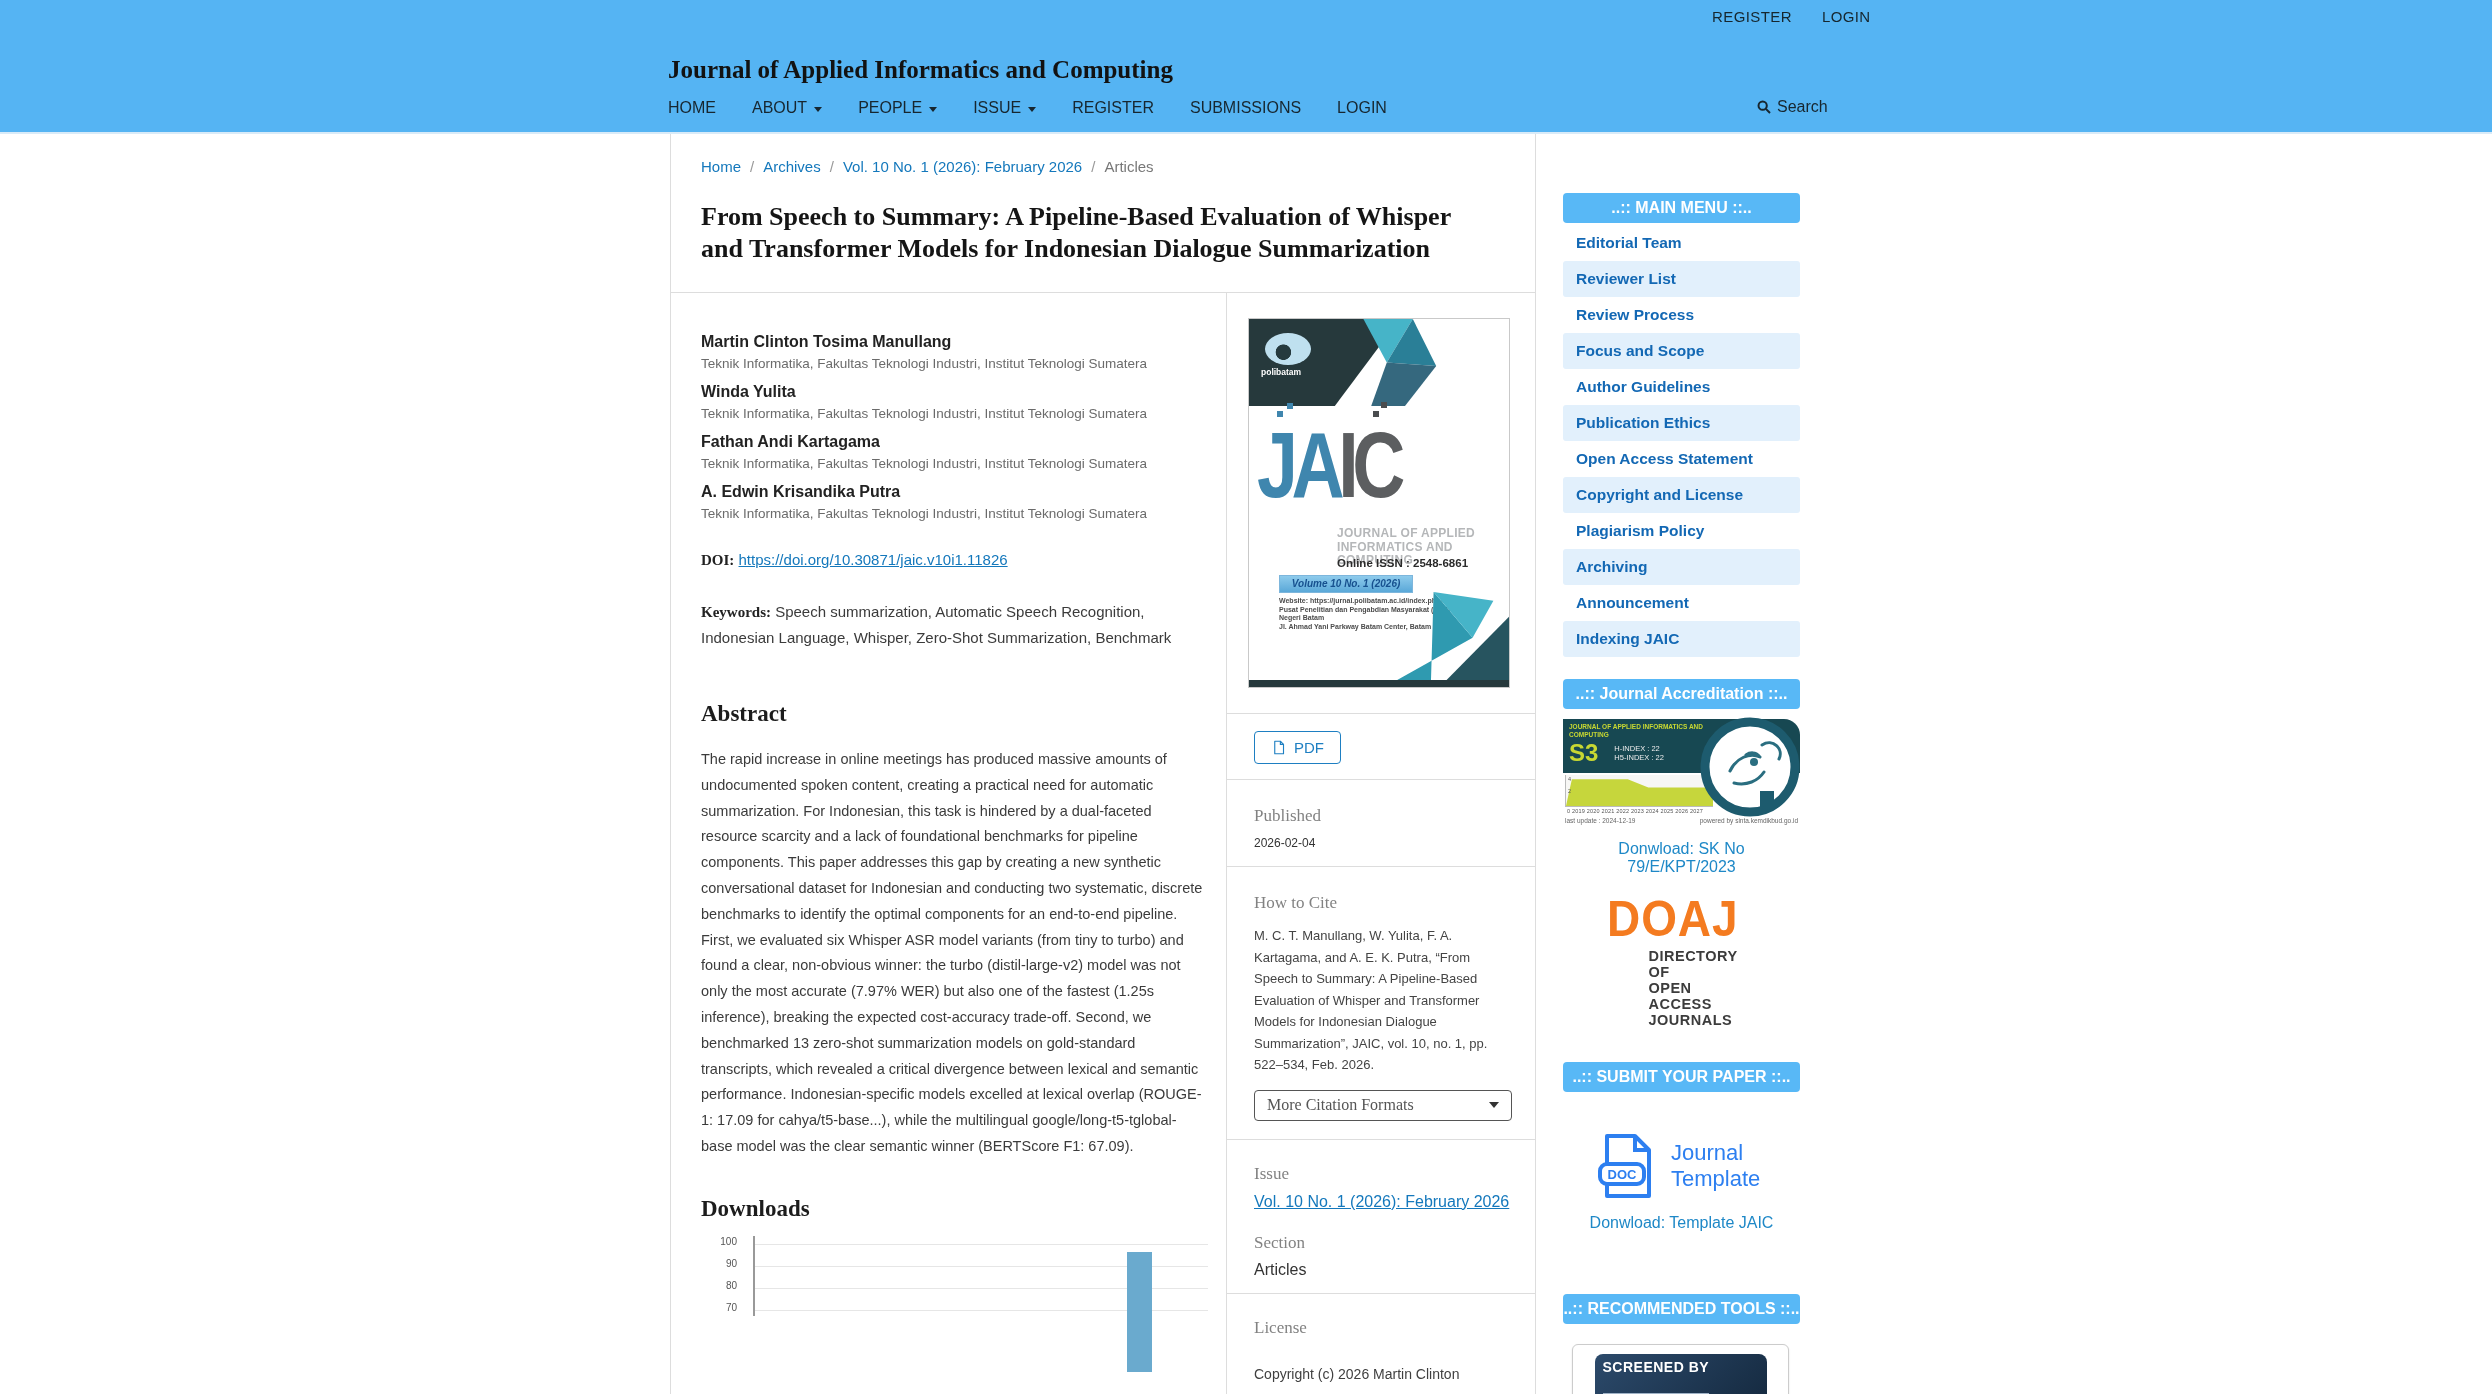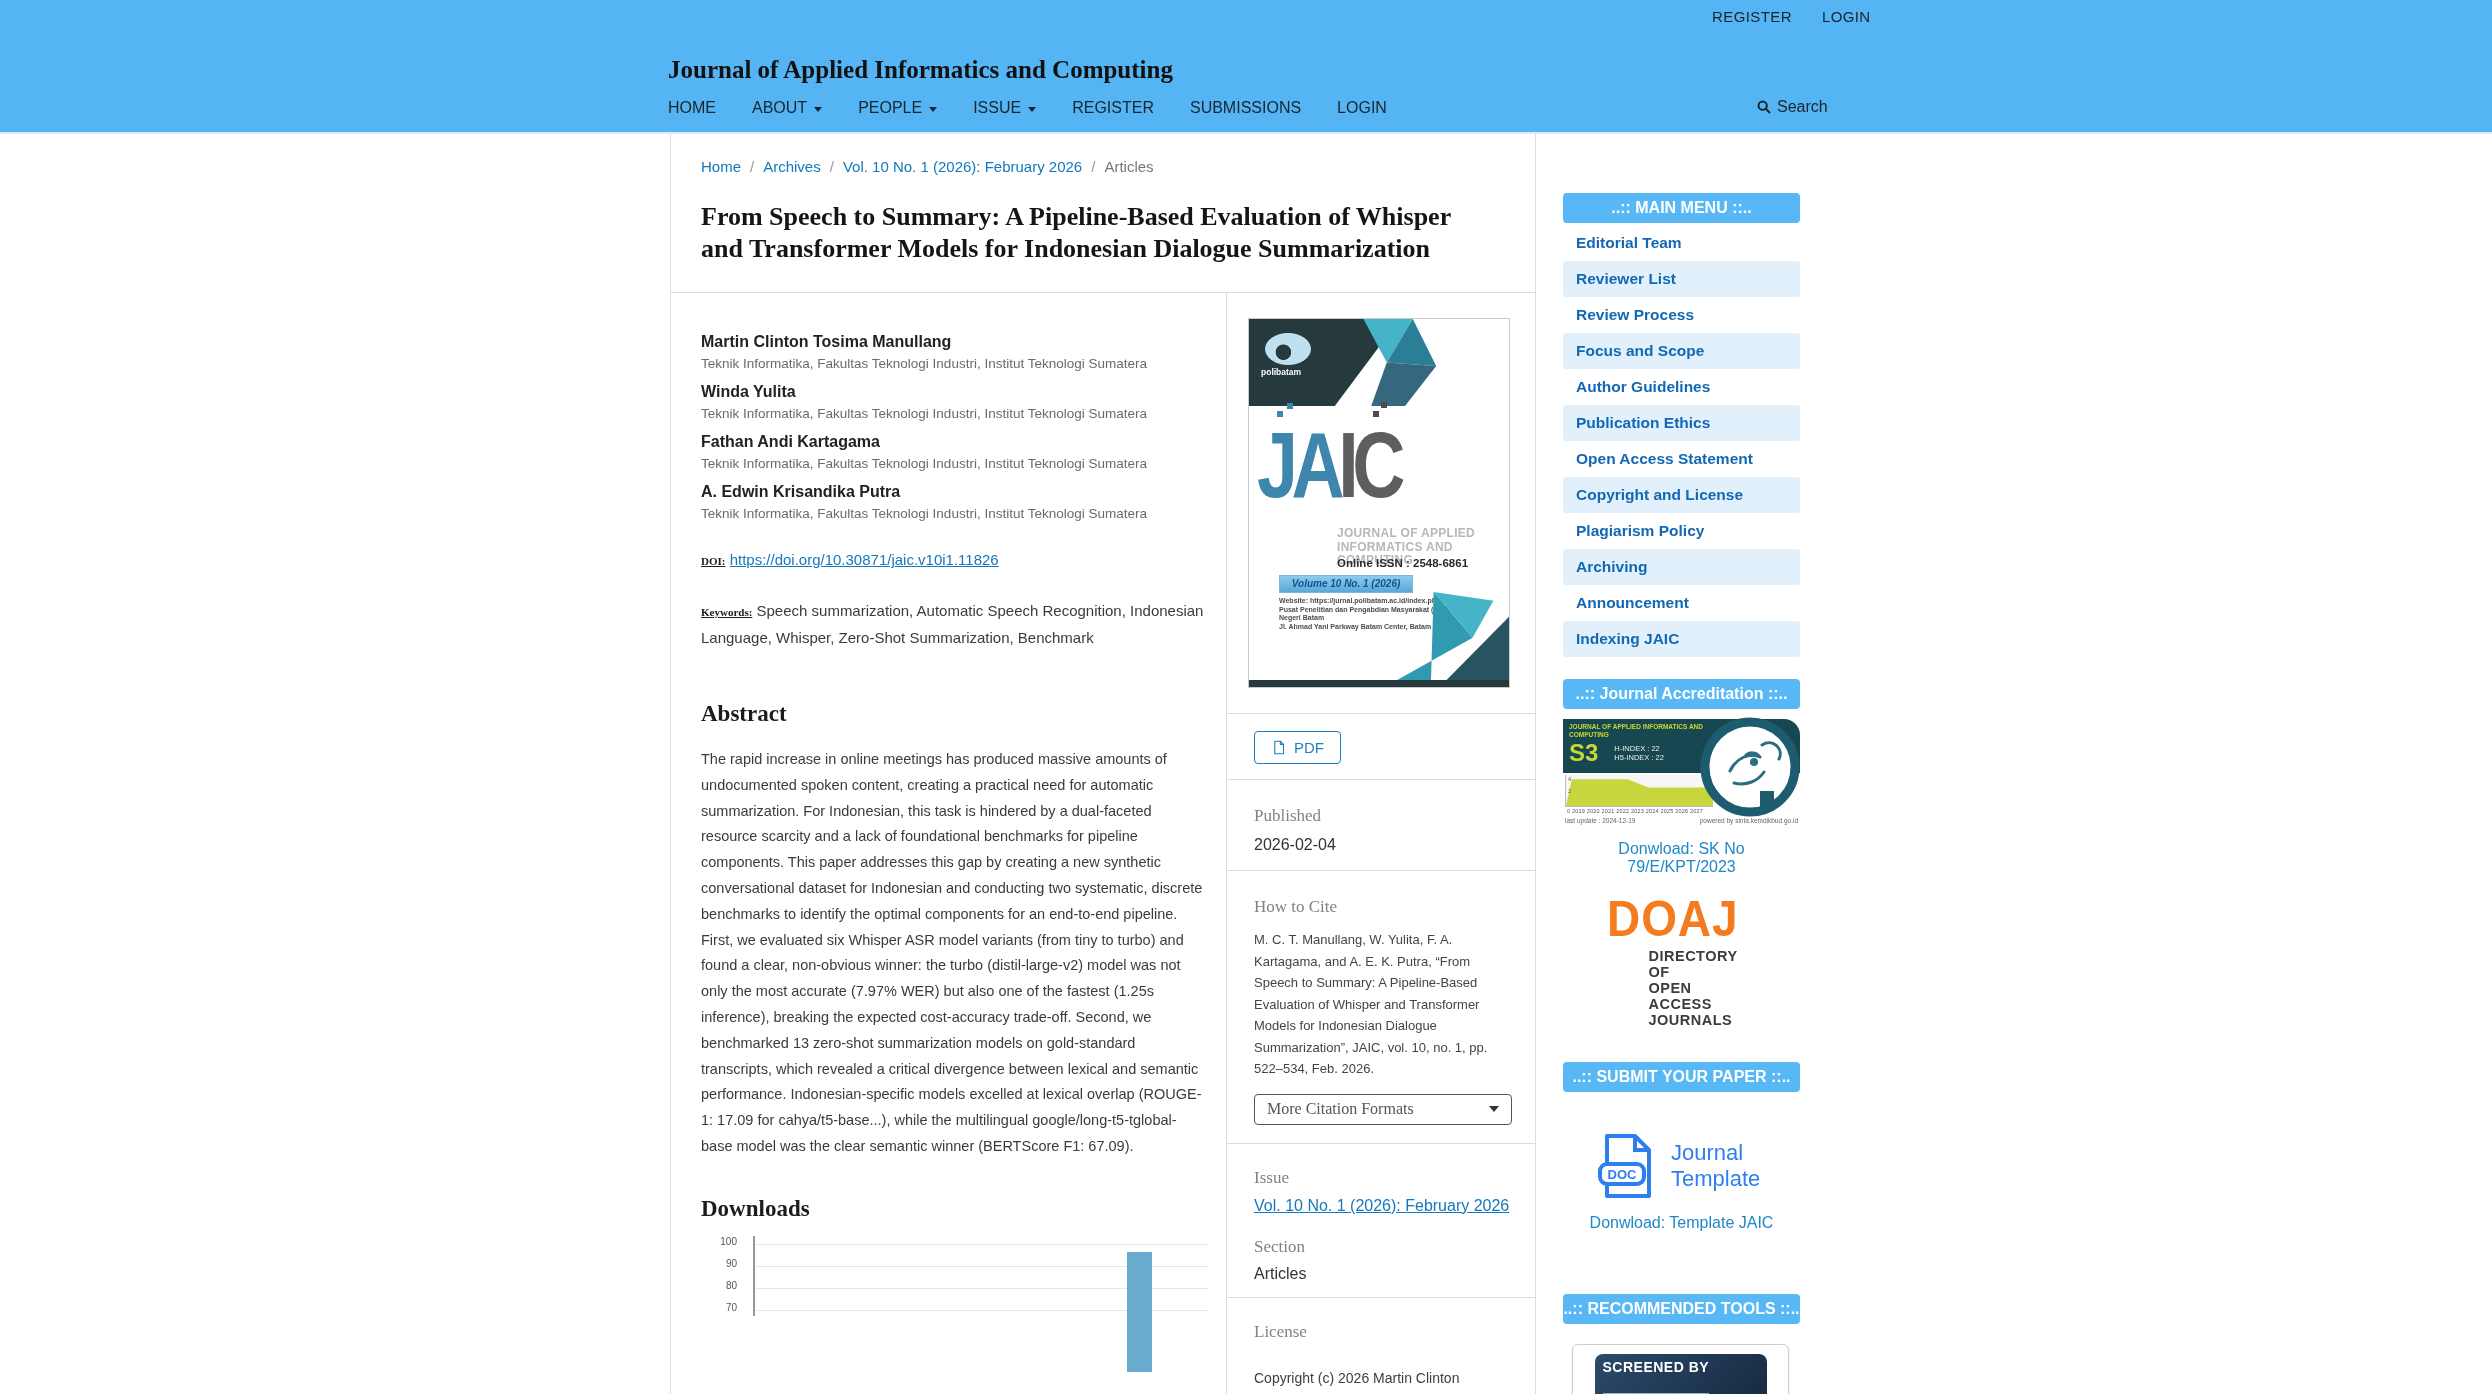--- a/index.html
+++ b/index.html
@@ -35,21 +35,21 @@
   #cols{display:flex;align-items:stretch;}
   #leftcol{width:556px;box-sizing:border-box;border-right:1px solid #ddd;
            padding:40px 26px 0 30px;}
   #rightcol{width:309px;box-sizing:border-box;}
 
   
   .author{margin-bottom:12px;}
   .aname{font-size:16px;font-weight:bold;color:#222;margin-bottom:5px;}
   .aaff{font-size:13.5px;color:#6b6b6b;}
   #doi-row{margin-top:30px;font-size:15px;}
-  .slabel{font-family:"Liberation Serif",serif;font-weight:bold;font-size:11px;color:#222;text-decoration:underline;}
+  .slabel{font-family:"Liberation Serif",serif;font-weight:bold;font-size:15px;color:#222;}
   #doi-row a{color:#1478bc;text-decoration:underline;cursor:pointer;}
   #kw-row{margin-top:30px;font-size:15px;line-height:26px;color:#3b3b3b;width:505px;}
   .h2{font-family:"Liberation Serif",serif;font-weight:bold;font-size:23px;color:#1c1c1c;}
   #abs-h{margin-top:50px;}
   #abs-p{margin-top:20px;width:502px;font-size:14.5px;line-height:25.8px;color:#3b3b3b;}
   #dl-h{margin-top:36px;}
 
   
   #dlchart{margin-top:14px;position:relative;width:505px;height:80px;}
   #dl-yticks{position:absolute;left:0;top:0;width:44px;}
@@ -91,21 +91,21 @@
   #cv-b1{background:#27545f;clip-path:polygon(100% 28%,100% 100%,52% 100%);}
   #cv-b2{background:#2f9ab0;clip-path:polygon(42% 0,72% 52%,14% 100%,40% 100%);}
   #cv-b3{background:#46b4c8;clip-path:polygon(42% 0,72% 52%,88% 10%);}
   #cv-bstrip{position:absolute;left:0;bottom:0;width:100%;height:7px;background:#26393c;}
   #pdf-sep{margin-top:25px;}
   #pdf-row{padding:17px 0 15px 27px;}
   #pdf-btn{display:inline-flex;align-items:center;gap:8px;border:1px solid #1e7fc2;border-radius:4px;
            padding:7px 16px;color:#1e7fc2;font-size:15px;cursor:pointer;background:#fff;}
   .mlabel{font-family:"Liberation Serif",serif;font-size:17px;color:#828282;}
   #pub-block{padding:26px 25px 16px 27px;}
-  #pub-date{margin-top:10px;font-size:16px;color:#333;}
+  #pub-date{margin-top:10px;font-size:12px;color:#333;}
   #cite-block{padding:26px 25px 18px 27px;}
   #cite-text{margin-top:12px;font-size:13px;line-height:21.5px;color:#444;width:258px;}
   #cite-btn{margin-top:14px;width:258px;height:31px;border:1px solid #555;border-radius:4px;
             background:#fff;display:flex;align-items:center;justify-content:space-between;
             padding:0 12px;box-sizing:border-box;cursor:pointer;
             font-family:"Liberation Serif",serif;font-size:16px;color:#555;}
   .caret-dark{width:0;height:0;border-left:5px solid transparent;border-right:5px solid transparent;
               border-top:6px solid #333;}
   #issue-block{padding:24px 25px 14px 27px;}
   #issue-link{display:inline-block;margin-top:9px;font-size:16px;color:#1478bc;

